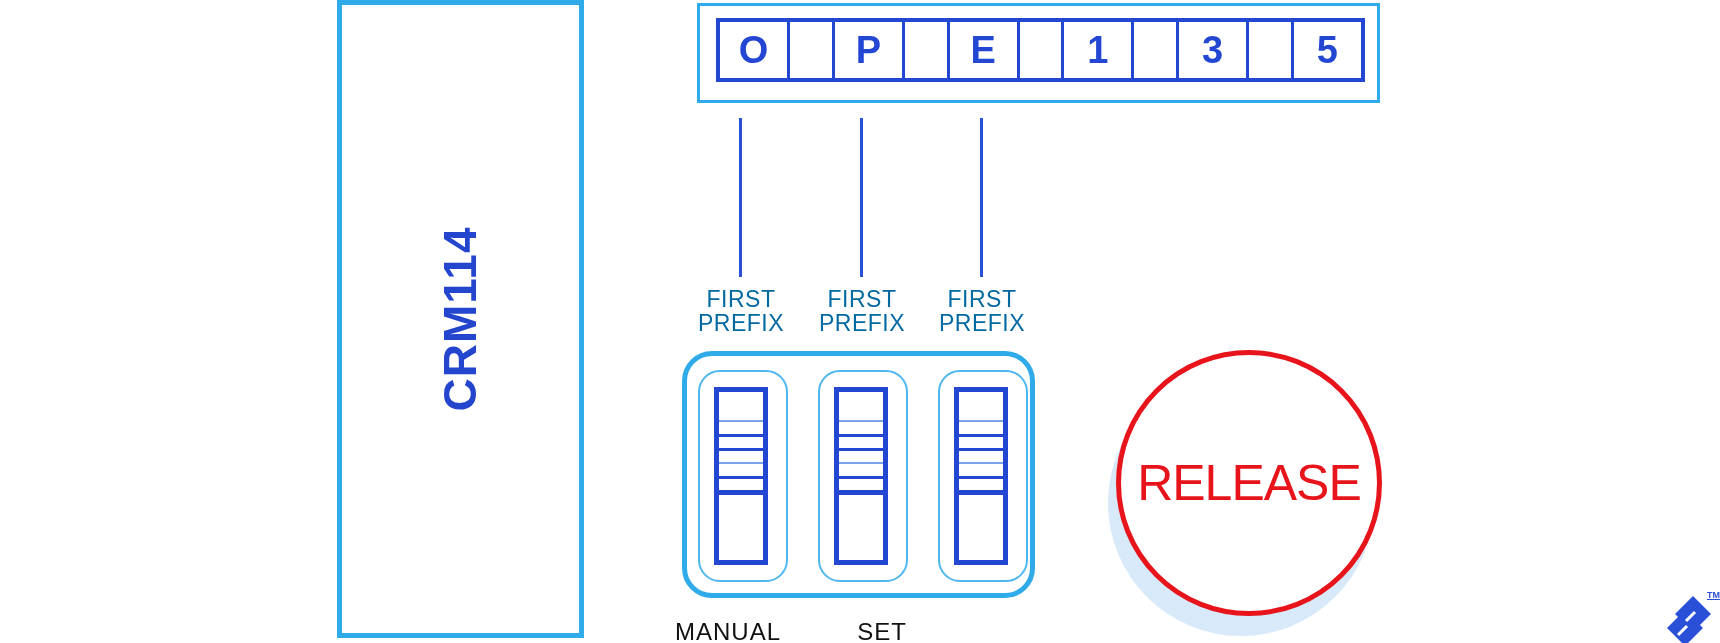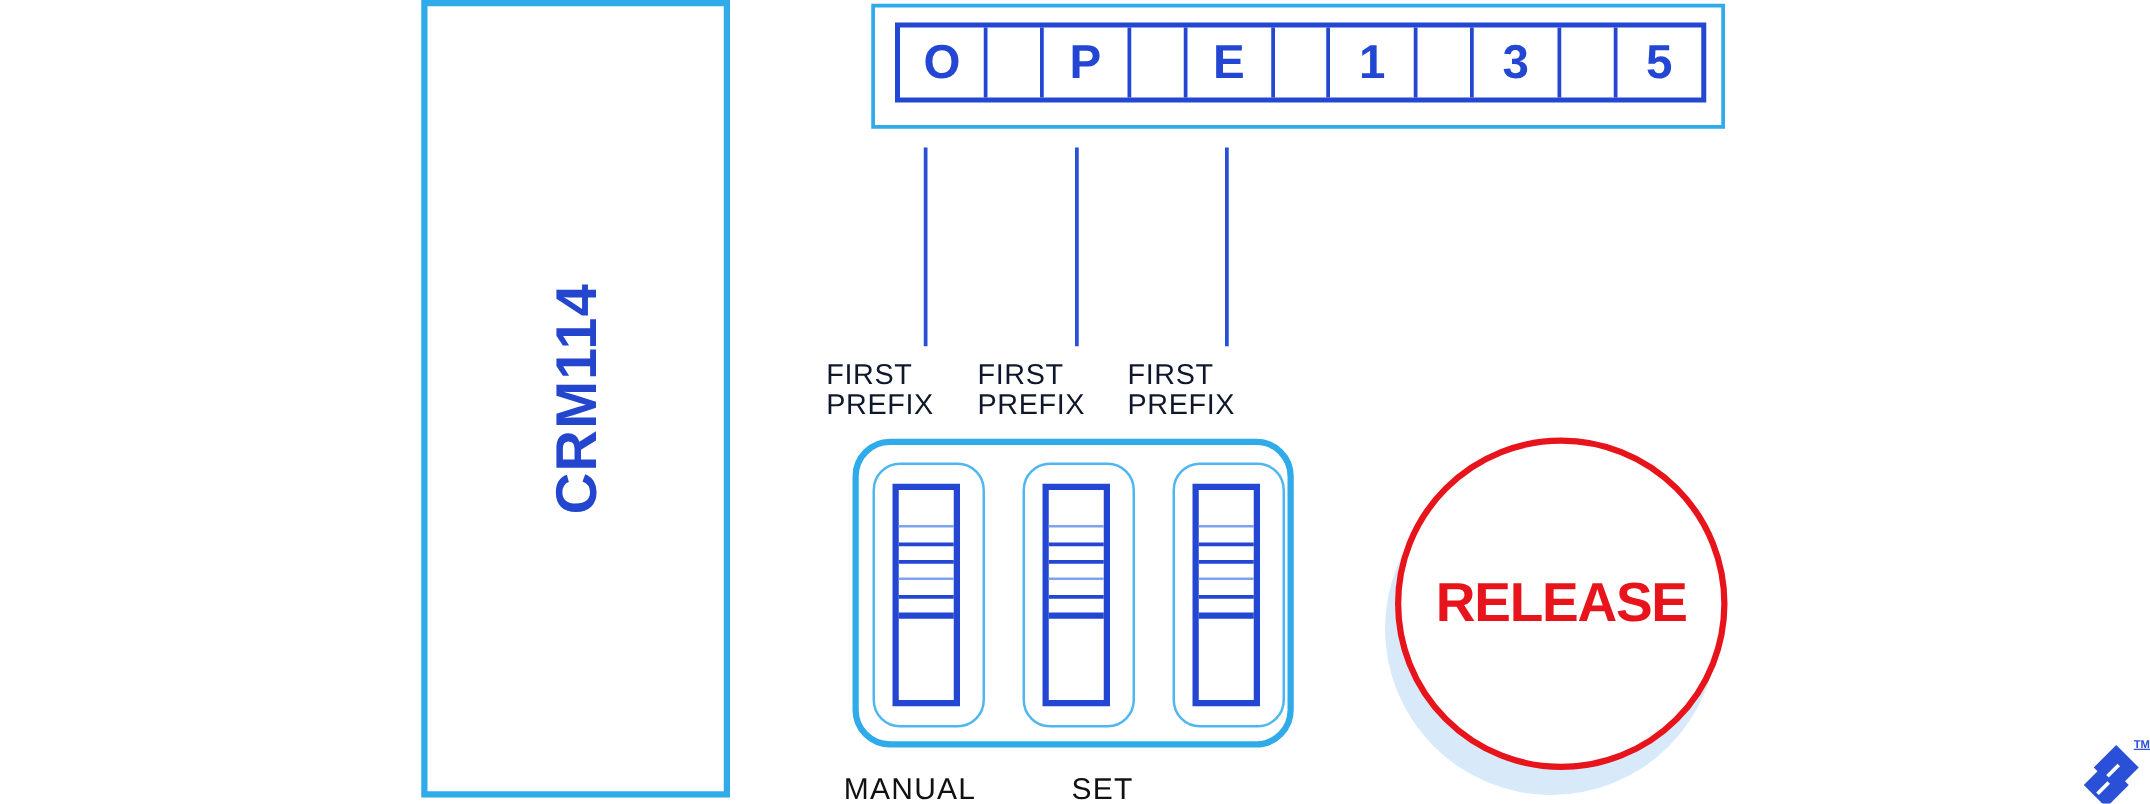--- a/index.html
+++ b/index.html
@@ -37,22 +37,22 @@
   .cell.gap{ flex:44 0 0; }
   .cell:last-child{ border-right:none; }
   
   .vline{
     position:absolute; top:118px; height:159px; width:3px; background:#2B50D8;
   }
   .vline.l1{ left:739px; } .vline.l2{ left:860px; } .vline.l3{ left:980px; }
   
   .plabel{
     position:absolute; top:287px; width:160px; margin-left:-80px;
-    text-align:left; font-size:23px; line-height:24px; font-weight:500;
-    letter-spacing:0.5px; color:#0f172a;
+    text-align:center; font-size:23px; line-height:24px; font-weight:500;
+    letter-spacing:0.5px; color:#0369a1;
   }
   .plabel.p1{ left:741px; } .plabel.p2{ left:862px; } .plabel.p3{ left:982px; }
   
   .panel{
     position:absolute; left:682px; top:351px; width:353px; height:247px;
     border:5px solid #2FABEA; border-radius:30px; background:#fff;
   }
   .well{
     position:absolute; top:14px; width:90px; height:212px;
     border:2px solid #4FB7F0; border-radius:22px; background:#fff;
@@ -81,21 +81,21 @@
   .release-shadow{
     position:absolute; left:1108px; top:370px; width:266px; height:266px;
     border-radius:50%; background:#D8E9FA;
   }
   .release-btn{
     position:absolute; left:1116px; top:350px; width:266px; height:266px;
     border:5px solid #E8141C; border-radius:50%; background:#fff;
     display:flex; align-items:center; justify-content:center; cursor:pointer;
   }
   .release-label{
-    font-size:44px; font-weight:700; letter-spacing:-1px; color:#E8141C;
+    font-size:50px; font-weight:400; letter-spacing:-1px; color:#E8141C;
     white-space:nowrap;
   }
   
   .logo{ position:absolute; left:1666px; top:594px; width:46px; height:52px; }
   .tm{
     position:absolute; left:1707px; top:590px;
     font-size:9px; font-weight:700; color:#2B50D8; letter-spacing:0;text-decoration:underline;
   }
 </style>
 </head>

